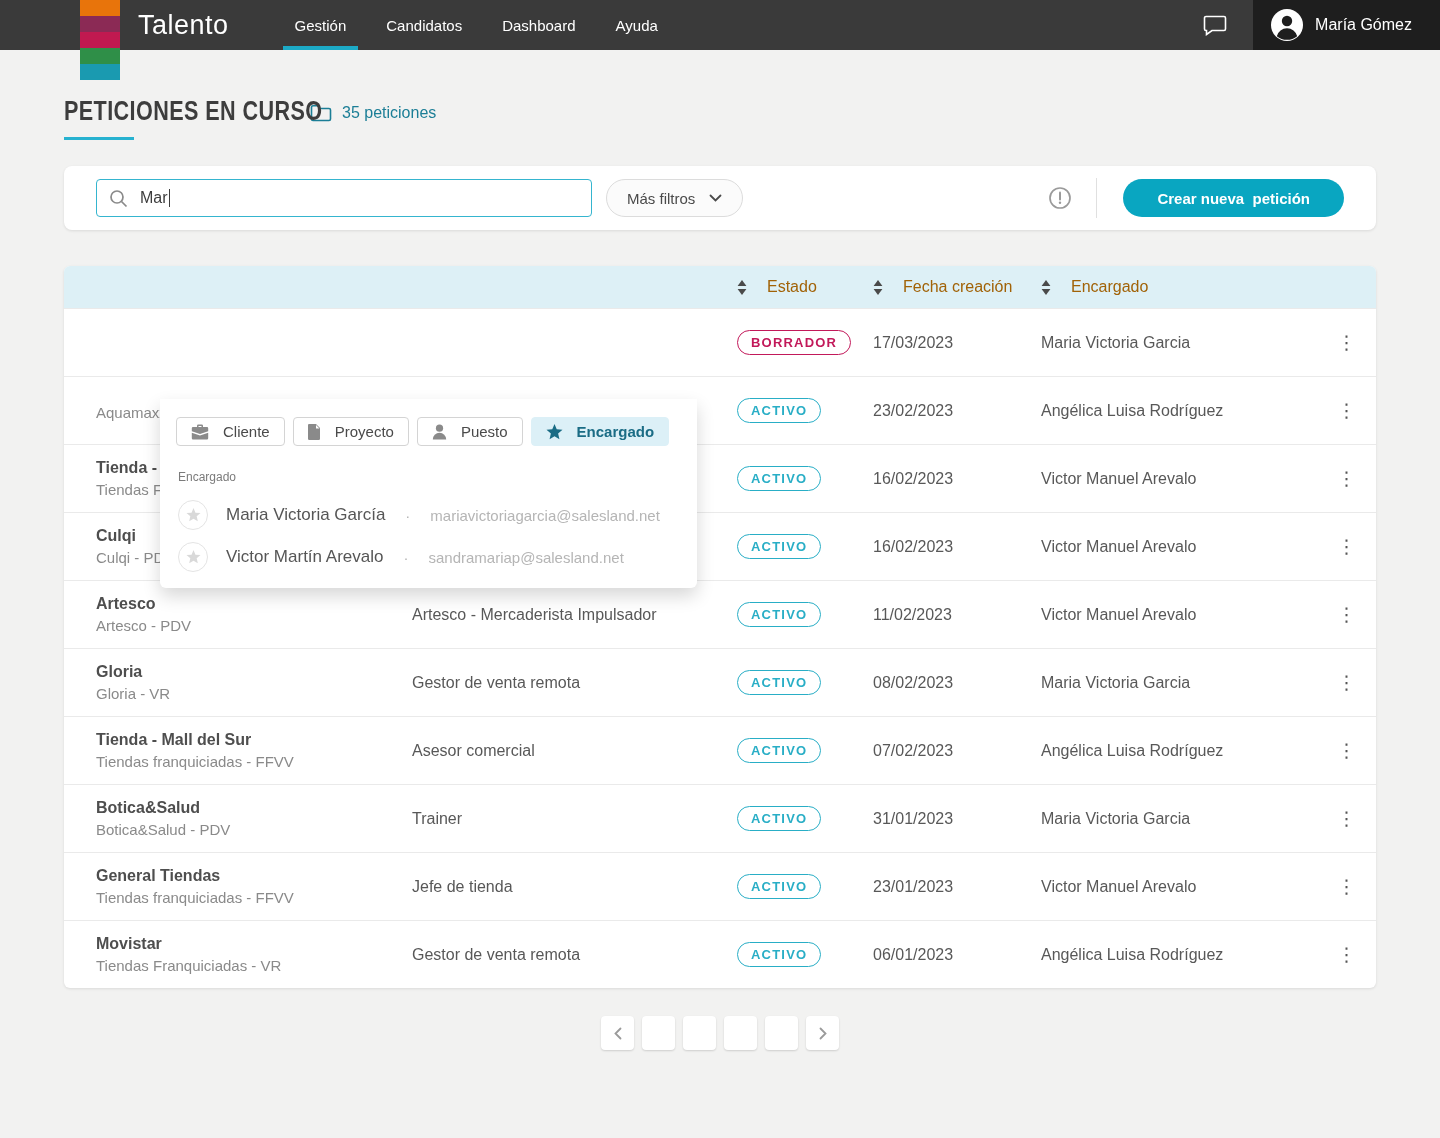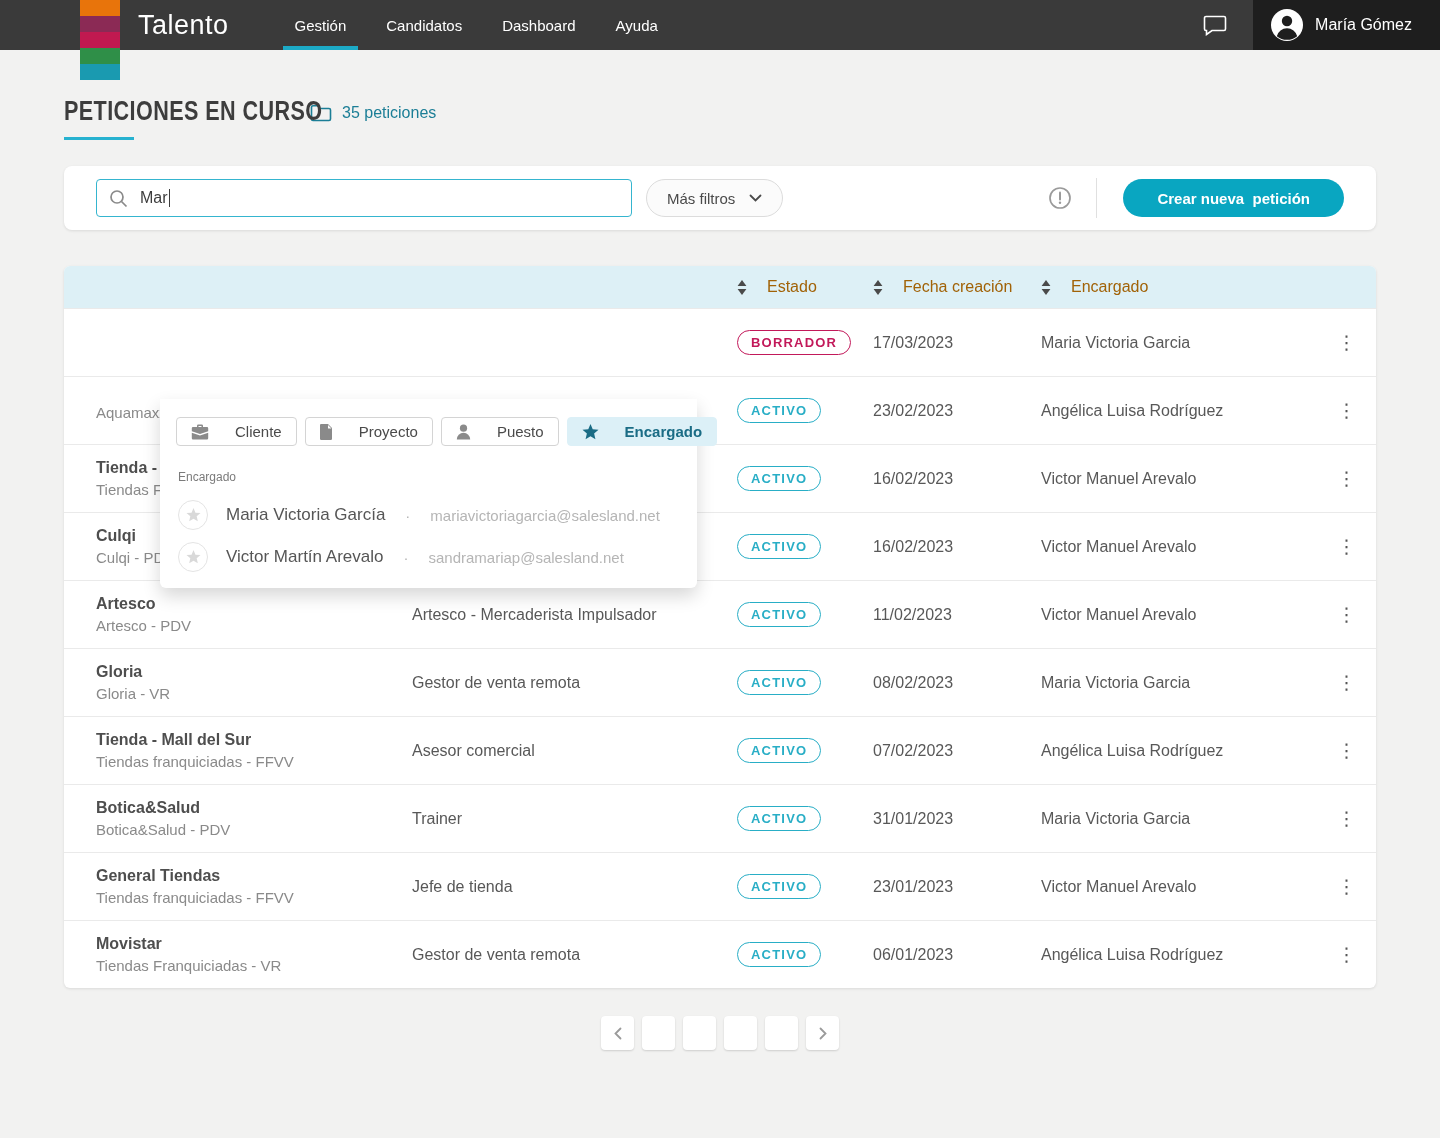--- a/index.html
+++ b/index.html
@@ -49,21 +49,21 @@
   .title-underline { width:70px; height:3px; background:#27b2d0; margin-top:10px; }
   .count-wrap { display:flex; align-items:center; gap:10px; margin-left:56px; margin-top:-10px; }
   .count-label { color:#1b7e96; font-size:16px; }
   
   .toolbar-card {
     position:relative; margin:26px 64px 0 64px; background:#fff; border-radius:8px;
     box-shadow:0 1px 3px rgba(0,0,0,.10); height:64px; display:flex; align-items:center;
     padding:0 32px; z-index:20;
   }
   .search-box {
-    width:536px; height:38px; border:1.5px solid #35b5cf; border-radius:4px;
+    width:496px; height:38px; border:1.5px solid #35b5cf; border-radius:4px;
     display:flex; align-items:center; padding:0 12px; gap:12px; background:#fff;
   }
   .search-text { font-size:16px; color:#3d3d3d; display:flex; align-items:center; }
   .caret { width:1px; height:18px; background:#3d3d3d; margin-left:1px; }
   .more-filters {
     margin-left:14px; height:38px; border:1px solid #dcdcdc; border-radius:19px;
     background:#fbfbfb; display:flex; align-items:center; gap:14px; padding:0 20px;
     font-size:15px; color:#4a4a4a; cursor:pointer;
   }
   .alert-btn { margin-left:auto; display:flex; align-items:center; cursor:pointer; }
@@ -74,21 +74,21 @@
     font-family:"Liberation Sans", sans-serif;
   }
   
   .filter-dropdown {
     position:absolute; left:96px; top:233px; width:537px; height:189px;
     background:#fff; border-radius:0 0 6px 6px;
     box-shadow:0 8px 18px rgba(0,0,0,.16); z-index:25; padding:18px 16px 0 16px;
   }
   .chip-row { display:flex; gap:8px; }
   .chip {
-    display:flex; align-items:center; gap:26px; height:29px; padding:0 14px;
+    display:flex; align-items:center; gap:14px; height:29px; padding:0 14px;
     border:1px solid #d4d4d4; border-radius:4px; background:#fff; font-size:15px;
     color:#4a4a4a; cursor:pointer;
   }
   .chip.selected { background:#dcf0f7; border-color:#dcf0f7; color:#1a6c85; font-weight:700; }
   .section-label { font-size:12px; color:#7b7b7b; margin:24px 0 10px 2px; }
   .suggestion { display:flex; align-items:center; gap:18px; padding:6px 2px; cursor:pointer; }
   .sugg-avatar {
     width:30px; height:30px; border-radius:50%; border:1px solid #e4e4e4;
     display:flex; align-items:center; justify-content:center; flex:none;
   }

